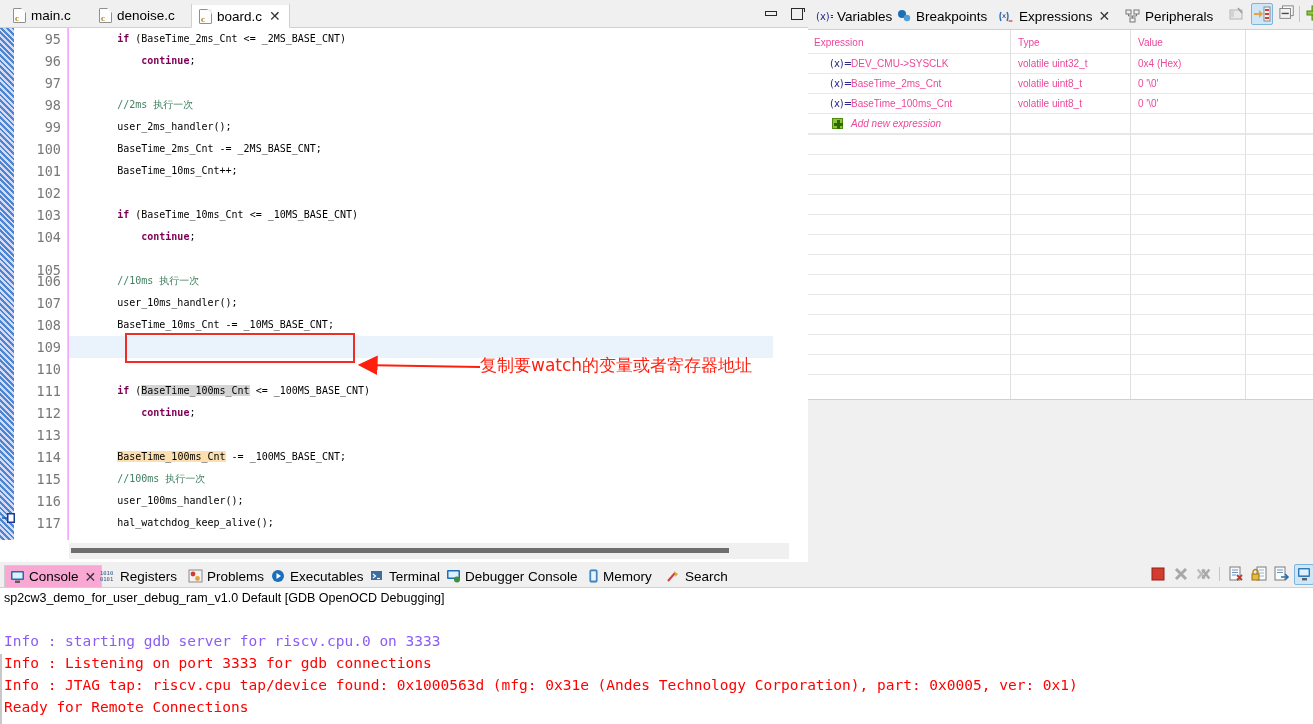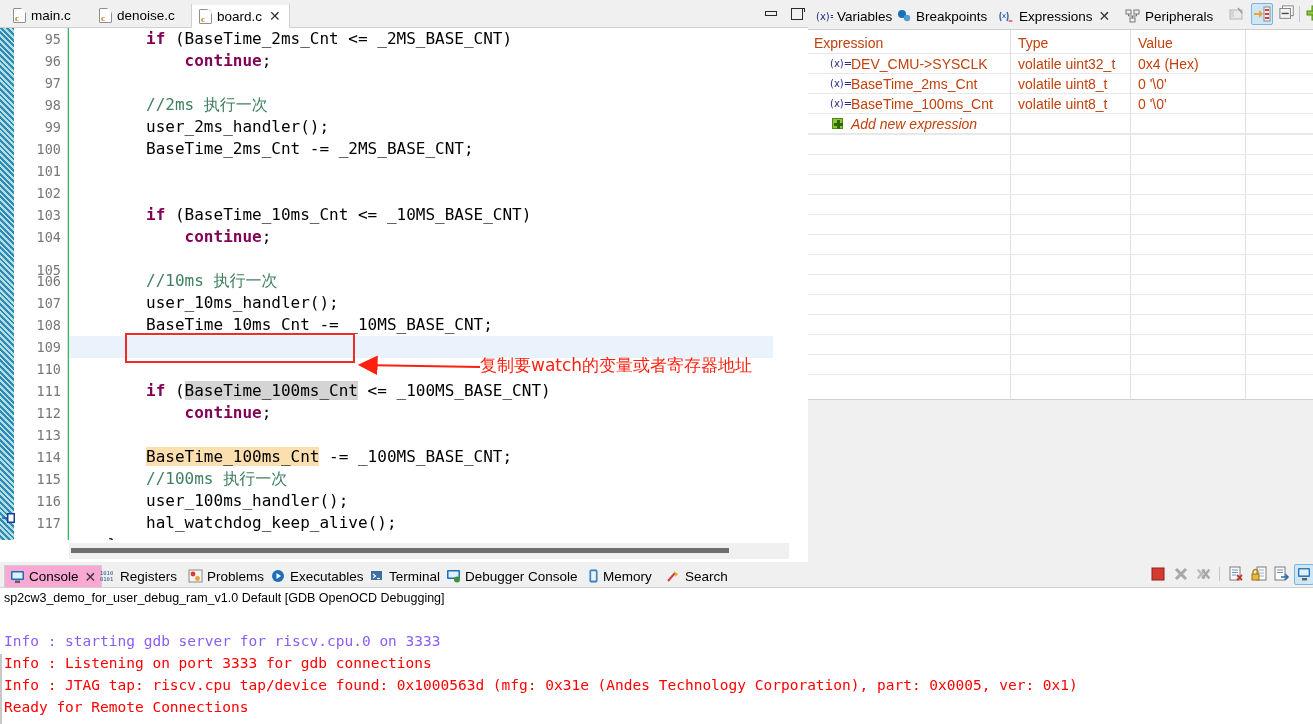--- a/index.html
+++ b/index.html
@@ -60,21 +60,21 @@
 
   
   .winbtn { position: absolute; width: 16px; height: 16px; top: 6px; }
   .winbtn .bar { position: absolute; left: 2px; top: 5px; width: 12px; height: 5px; border: 1px solid #2a2a2a; }
   .winbtn .box { position: absolute; left: 2px; top: 2px; width: 12px; height: 12px; border: 1px solid #2a2a2a; }
   .winbtn .box:after { content:""; position:absolute; left:-1px; top:-1px; width:12px; height:3px; border:1px solid #2a2a2a; border-bottom:none;}
 
   
   #code-area {
     position: absolute; left: 0; top: 28px; width: 848px; height: 512px;
-    background: #22c55e;
+    background: #f0abfc;
   }
   #gutter-marker {
     position: absolute; left: 0; top: 0; width: 14px; height: 512px;
     background-image: repeating-linear-gradient(45deg,#cfe3f5 0 2px,#2f7fc8 2px 4px);
     opacity: .85;
   }
   #linenos {
     position: absolute; left: 14px; top: 0; width: 54px; height: 512px;
     background: #ffffff;
     border-right: 1px solid #d8d8d8;
@@ -83,21 +83,21 @@
     position: absolute; left: 69px; top: 0; right: 35px; height: 512px;
     background: #ffffff; overflow: hidden;
   }
   .ln {
     position: absolute; right: 6px; height: 22px; line-height: 22px;
     font-family: "DejaVu Sans Mono", monospace; font-size: 13.5px;
     color: #787878; text-align: right;
   }
   .cl {
     position: absolute; left: 0; height: 22px; line-height: 22px;
-    font-family: "DejaVu Sans Mono", monospace; font-size: 16px;
+    font-family: "DejaVu Sans Mono", monospace; font-size: 10px;
     color: #000; white-space: pre;
   }
   .kw      { color: #7f0055; font-weight: bold; }
   .cmt     { color: #3f7f5f; }
   .sel     { background: #1d6ac9; color: #ffffff; }
   .occ     { background: #d4d4d4; }
   .occw    { background: #fbdfae; }
   .curline-bg {
     position: absolute; left: 69px; width: 704px; height: 22px;
     background: #eaf2fb;
@@ -159,21 +159,21 @@
     background: #ffffff;
   }
   #exp-grey-bg {
     position: absolute; left: 0; top: 400px; width: 505px; height: 162px;
     background: #f0f0f0;
   }
   .exp-colsep { position: absolute; width: 1px; background: #e0e0e0; }
   .exp-rowsep { position: absolute; height: 1px; background: #e8e8e8; }
   .exp-cell {
     position: absolute; height: 20px; line-height: 20px;
-    font-size: 14px; color: #c2410c; white-space: nowrap;
+    font-size: 10px; color: #ec4899; white-space: nowrap;
   }
   .varicon {
     position: absolute; font-size: 10px; color: #2a2a8a;
     font-family: "DejaVu Sans", sans-serif; line-height: 20px;
   }
   .plusicon {
     position: absolute; width: 11px; height: 11px;
     background: #8cc63f; border: 1px solid #4e8a10;
   }
   .plusicon:before { content:""; position:absolute; left:4px; top:1px; width:3px; height:9px; background:#2f6a00; }
@@ -276,20 +276,21 @@
         <rect x="5" y="1" width="8" height="10" fill="#1a3d8f"></rect>
         <rect x="6.5" y="2.5" width="5" height="7" fill="#ffffff"></rect>
       </svg>
       <div id="code-text">
           <div class="cl" style="top: 0px;"><span>        </span><span class="kw">if</span><span> (BaseTime_2ms_Cnt &lt;= _2MS_BASE_CNT)</span></div>
           <div class="cl" style="top: 22px;"><span>            </span><span class="kw">continue</span><span>;</span></div>
           <div class="cl" style="top: 44px;"><span></span></div>
           <div class="cl" style="top: 66px;"><span class="cmt">        //2ms 执行一次</span></div>
           <div class="cl" style="top: 88px;"><span>        user_2ms_handler();</span></div>
           <div class="cl" style="top: 110px;"><span>        BaseTime_2ms_Cnt -= _2MS_BASE_CNT;</span></div>
+          <div class="cl" style="top: 132px;"><span>        BaseTime_10ms_Cnt++;</span></div>
           <div class="cl" style="top: 154px;"><span></span></div>
           <div class="cl" style="top: 176px;"><span>        </span><span class="kw">if</span><span> (BaseTime_10ms_Cnt &lt;= _10MS_BASE_CNT)</span></div>
           <div class="cl" style="top: 198px;"><span>            </span><span class="kw">continue</span><span>;</span></div>
           <div class="cl" style="top: 220px;"><span></span></div>
           <div class="cl" style="top: 242px;"><span class="cmt">        //10ms 执行一次</span></div>
           <div class="cl" style="top: 264px;"><span>        user_10ms_handler();</span></div>
           <div class="cl" style="top: 286px;"><span>        BaseTime_10ms_Cnt -= _10MS_BASE_CNT;</span></div>
           <div class="cl" style="top: 308px;"><span>        </span><span class="sel">BaseTime_100ms_Cnt</span><span>++;</span></div>
           <div class="cl" style="top: 330px;"><span></span></div>
           <div class="cl" style="top: 352px;"><span>        </span><span class="kw">if</span><span> (</span><span class="occ">BaseTime_100ms_Cnt</span><span> &lt;= _100MS_BASE_CNT)</span></div>

